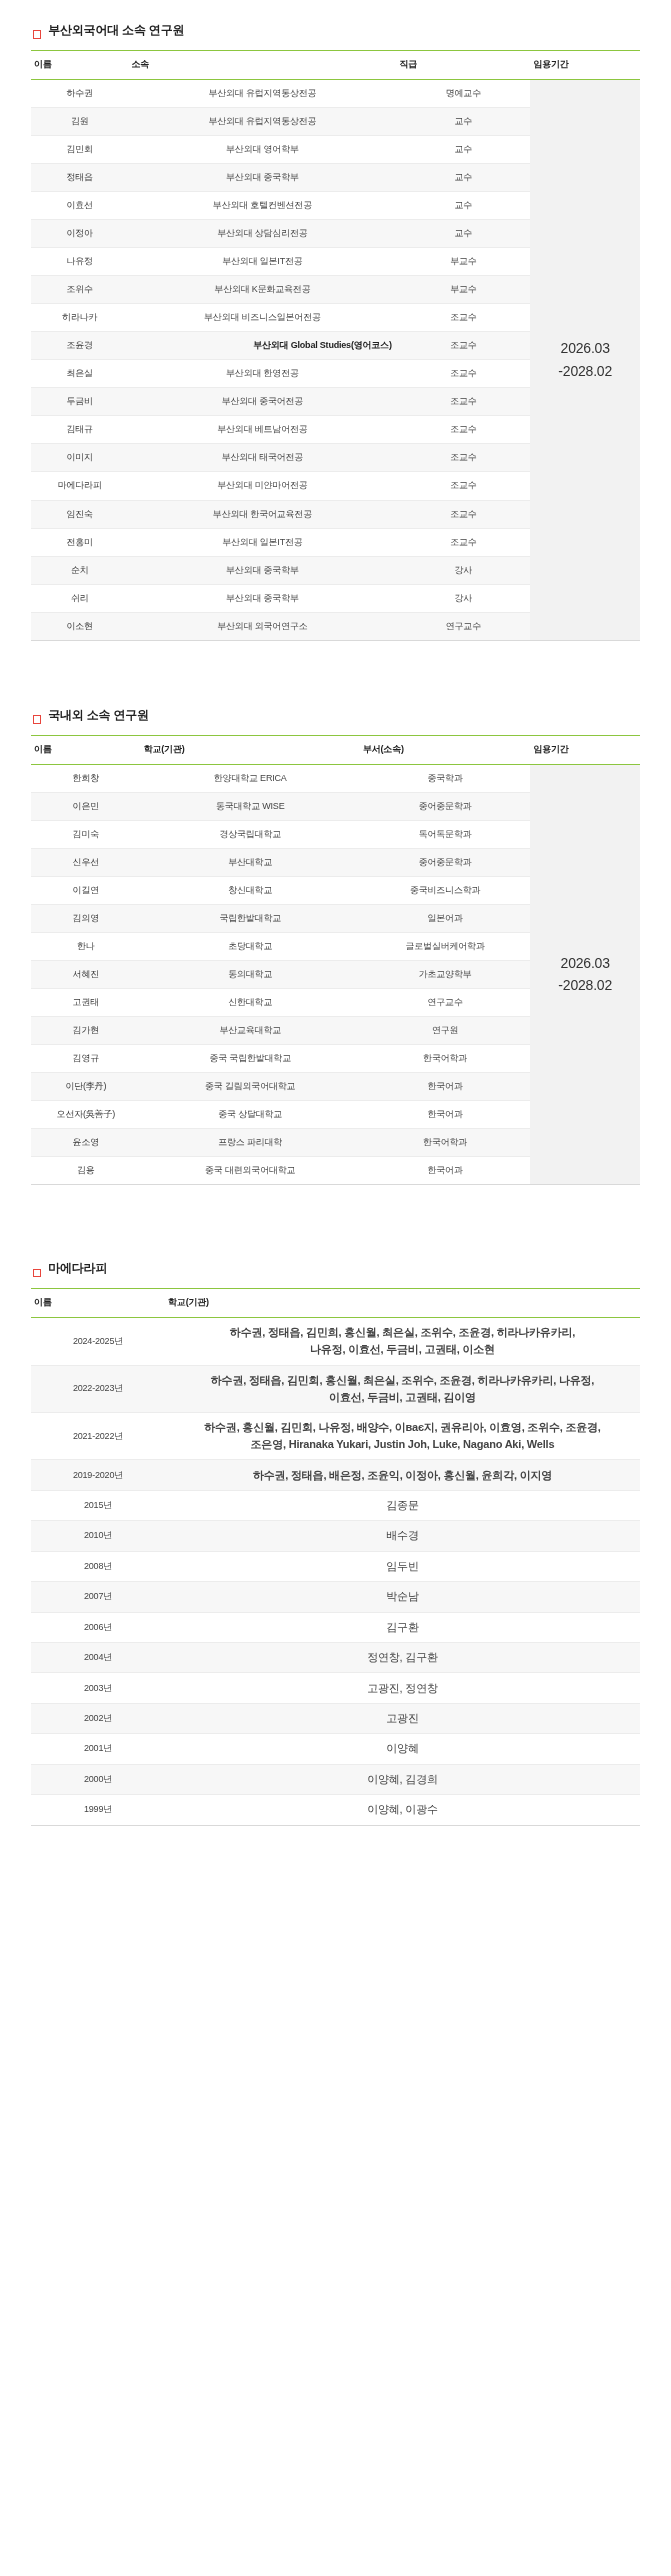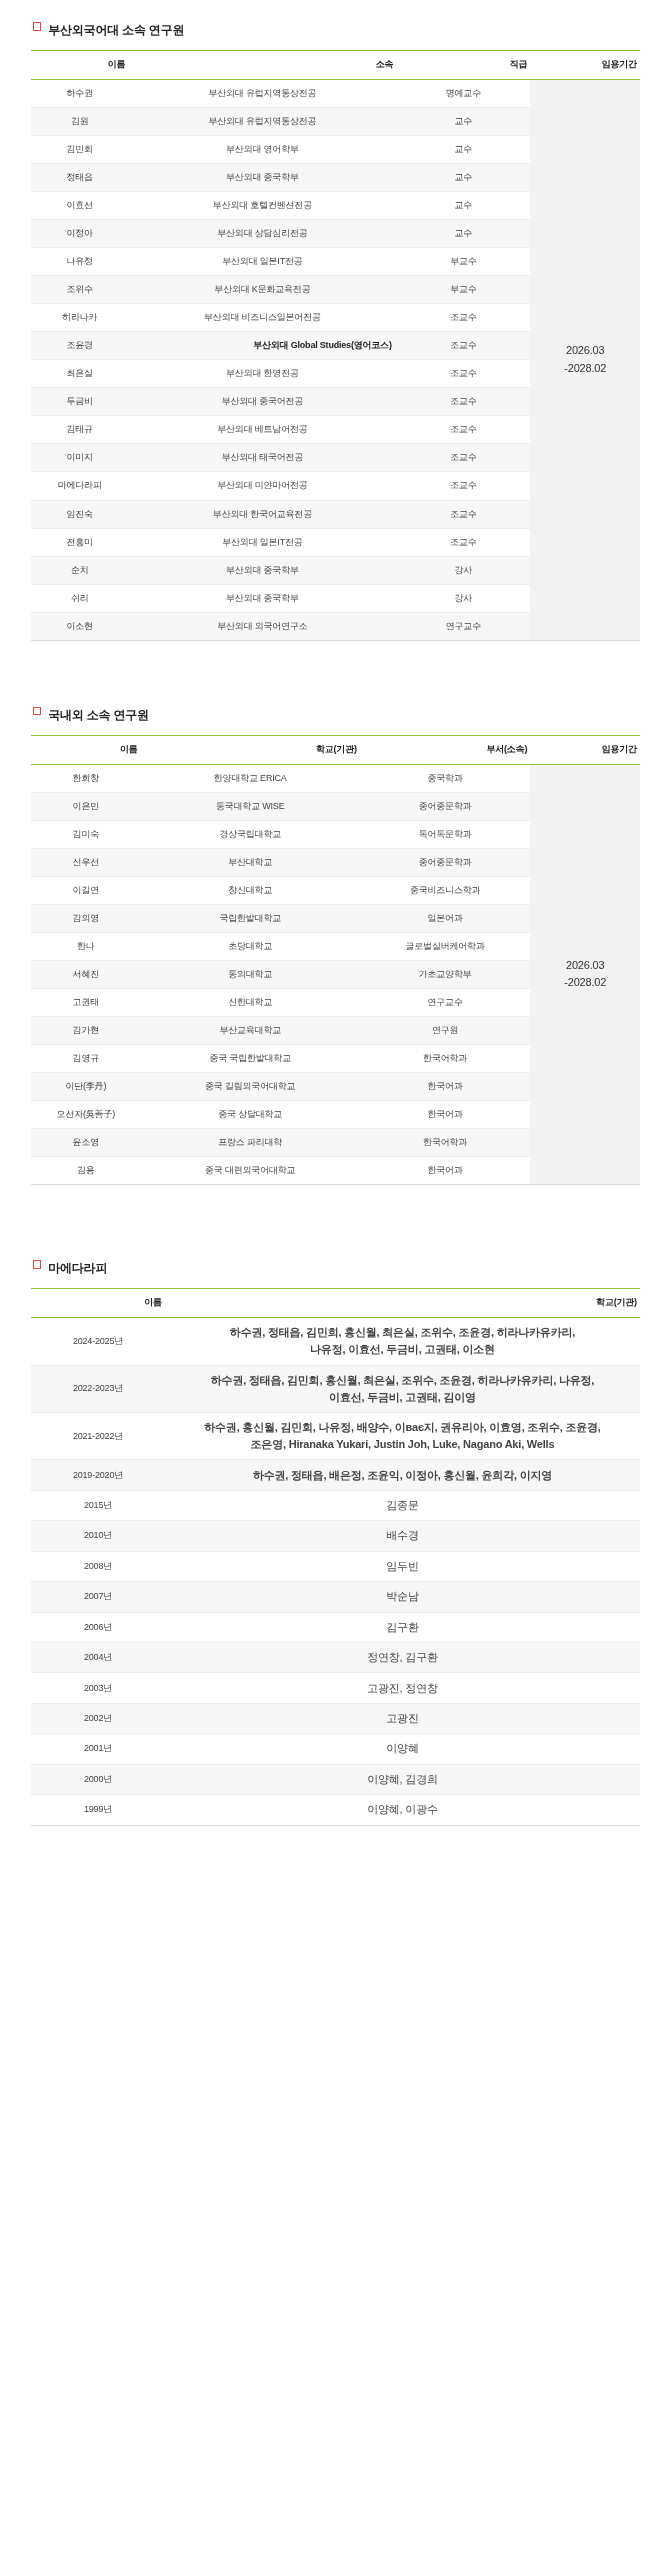--- a/index.html
+++ b/index.html
@@ -19,21 +19,21 @@
     min-height: 2576px;
     padding: 22px 31px 31px 31px;
     background: #ffffff;
   }
   
   .section {
     margin-bottom: 0;
   }
   .section-title {
     display: flex;
-    align-items: flex-start;
+    align-items: flex-end;
     gap: 7px;
     margin: 0 0 11px 1.6px;
   }
   .sq {
     width: 8.6px;
     height: 8.6px;
     border: 1.6px solid #e8453c;
     display: inline-block;
     flex: 0 0 auto;
   }
@@ -50,42 +50,42 @@
     border-collapse: collapse;
     font-size: 9px;
   }
   thead th {
     font-size: 9px;
     font-weight: bold;
     color: #222222;
     padding: 7px 3.1px 7.8px 3.1px;
     border-top: 1.6px solid #8cc63f;
     border-bottom: 1.6px solid #8cc63f;
-    text-align: right;
+    text-align: left;
     background: #ffffff;
     letter-spacing: -0.2px;
   }
   tbody td {
     padding: 7px 4.7px;
     text-align: center;
     color: #444444;
     border-bottom: 0.8px solid #ececec;
     letter-spacing: -0.2px;
     line-height: 1.45;
   }
   tbody tr.alt td {
     background: #f7f7f7;
   }
   tbody tr:last-child td {
     border-bottom: 0.8px solid #d9d9d9;
   }
   td.period {
     background: #f2f2f2 !important;
     color: #333333;
-    font-size: 11px;
+    font-size: 14px;
     line-height: 1.6;
     white-space: pre-line;
     border-bottom: 0.8px solid #d9d9d9;
   }
   td.name { color: #3a3a3a; }
   td.bold { font-weight: bold; color: #222222; text-align: right; }
   .spacer-lg { height: 66px; }
   .spacer-xl { height: 75px; }
   .hist-list td.members {
     text-align: center;

